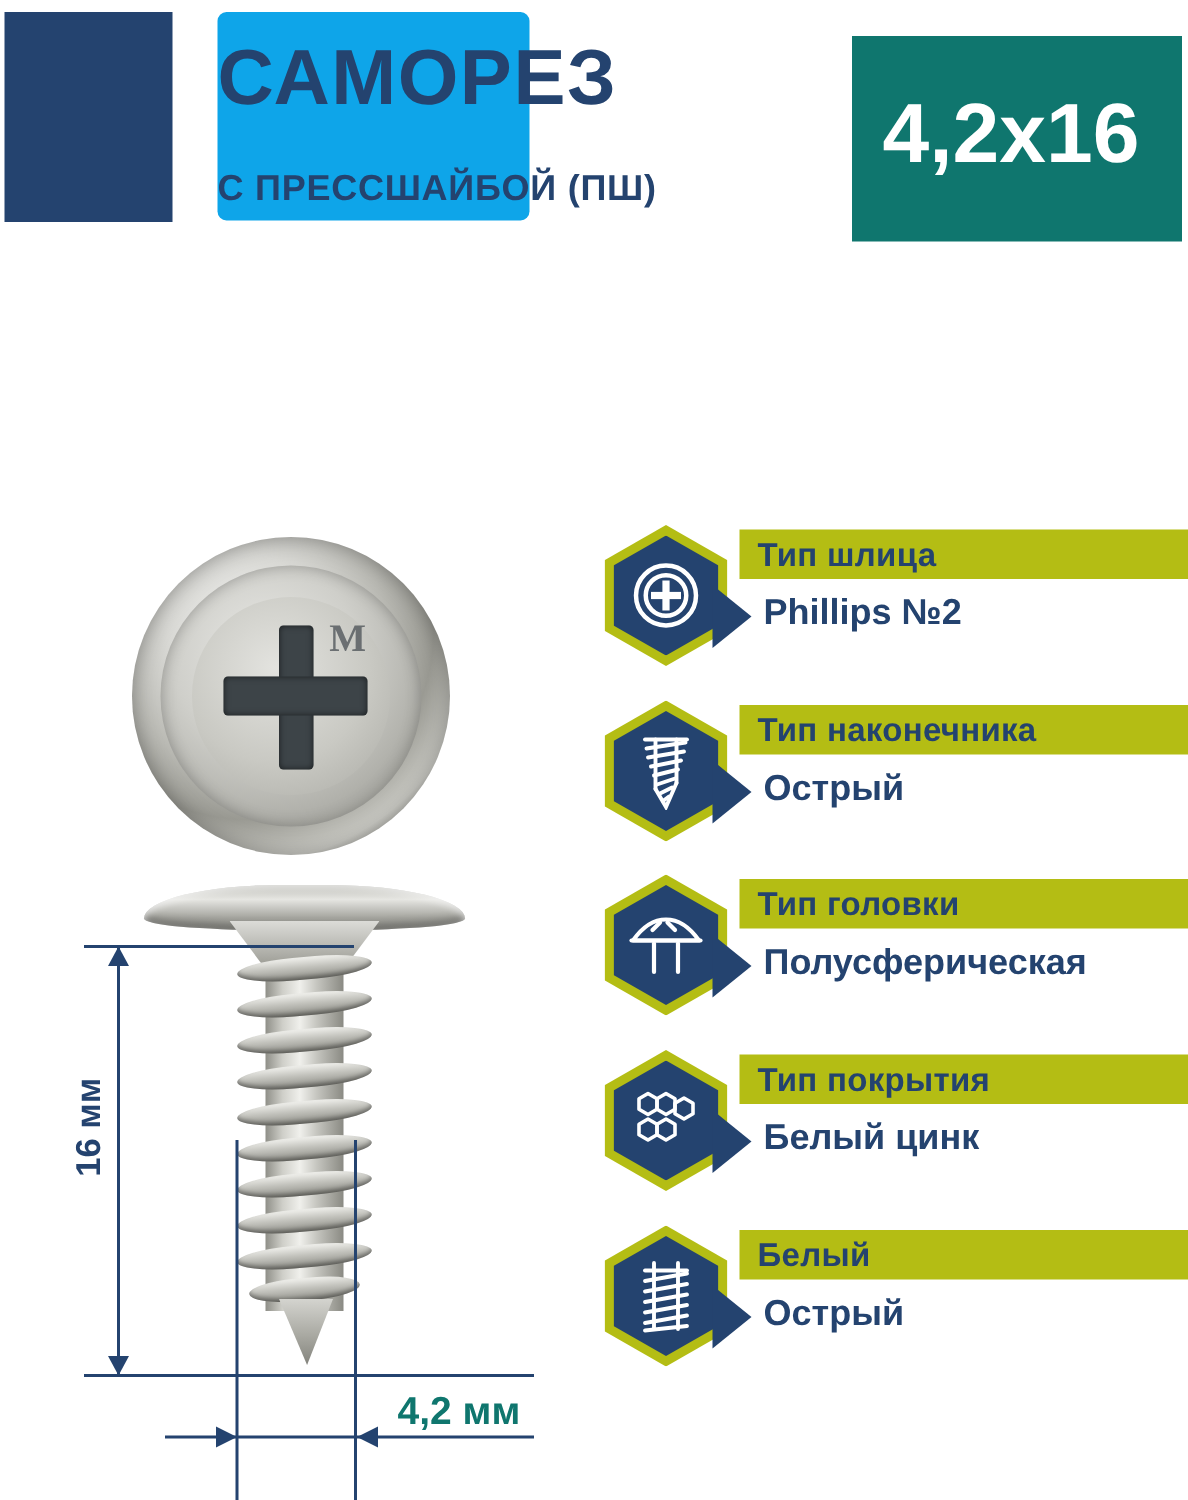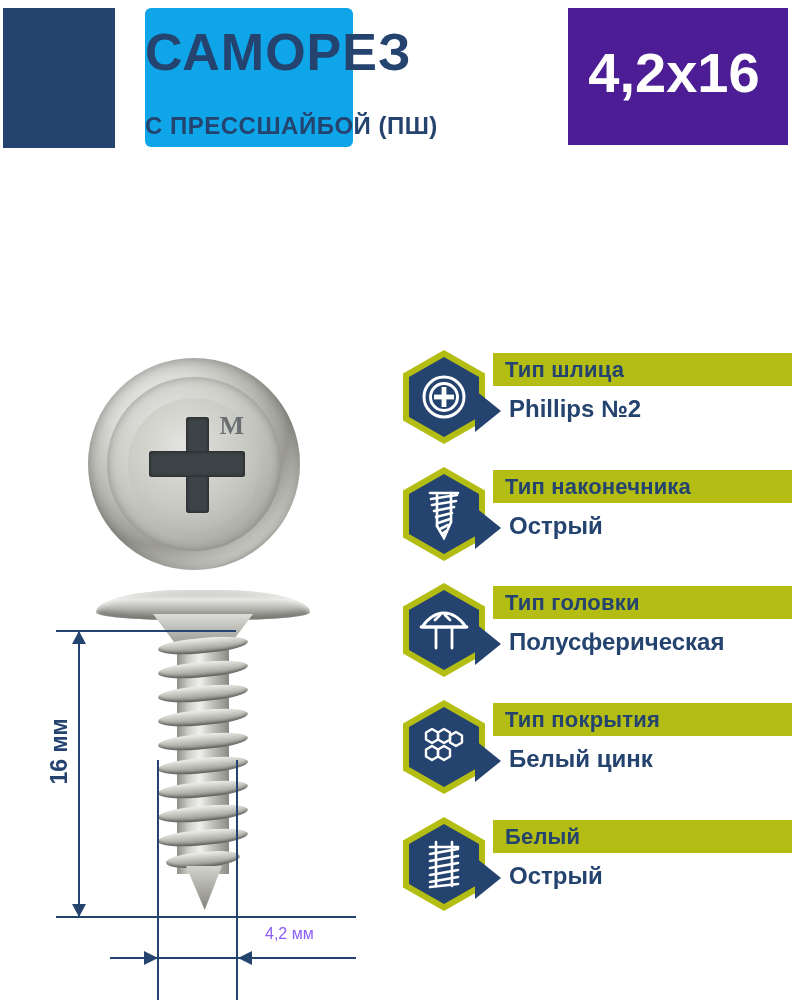--- a/index.html
+++ b/index.html
@@ -33,22 +33,22 @@
   }
   .hdr-sub{
     position:absolute;left:0;top:104px;width:208px;
     text-align:center;
     color:#24436f;
     font-size:24px;font-weight:bold;
     letter-spacing:0.5px;
     white-space:nowrap;
   }
   .hdr-blue-right{
-    position:absolute;left:568px;top:8px;width:220px;height:137px;
-    background:#4c1d95;
+    position:absolute;left:568px;top:24px;width:220px;height:137px;
+    background:#0f766e;
   }
   .hdr-size{
     position:absolute;left:0;top:32px;width:212px;
     text-align:center;
     color:#ffffff;
     font-size:56px;font-weight:bold;
     letter-spacing:0px;
     white-space:nowrap;
   }
 
@@ -156,21 +156,21 @@
     position:absolute;left:236px;top:420px;width:2px;height:240px;background:#24436f;
   }
   .dim-h-arrow-l,.dim-h-arrow-r{
     position:absolute;top:611px;width:0;height:0;
     border-top:7px solid transparent;border-bottom:7px solid transparent;
   }
   .dim-h-arrow-l{left:144px;border-left:14px solid #24436f;}
   .dim-h-arrow-r{left:238px;border-right:14px solid #24436f;}
   .dim-h-label{
     position:absolute;left:265px;top:585px;
-    color:#8b5cf6;font-size:16px;font-weight:normal;white-space:nowrap;
+    color:#0f766e;font-size:26px;font-weight:bold;white-space:nowrap;
   }
 
   
   #features{position:absolute;left:395px;top:345px;width:397px;height:620px;}
   .feature{position:absolute;left:0;width:397px;height:117px;}
 
   .hexwrap{
     position:absolute;left:8px;top:5px;width:82px;height:94px;
   }
   .hex-outer{

